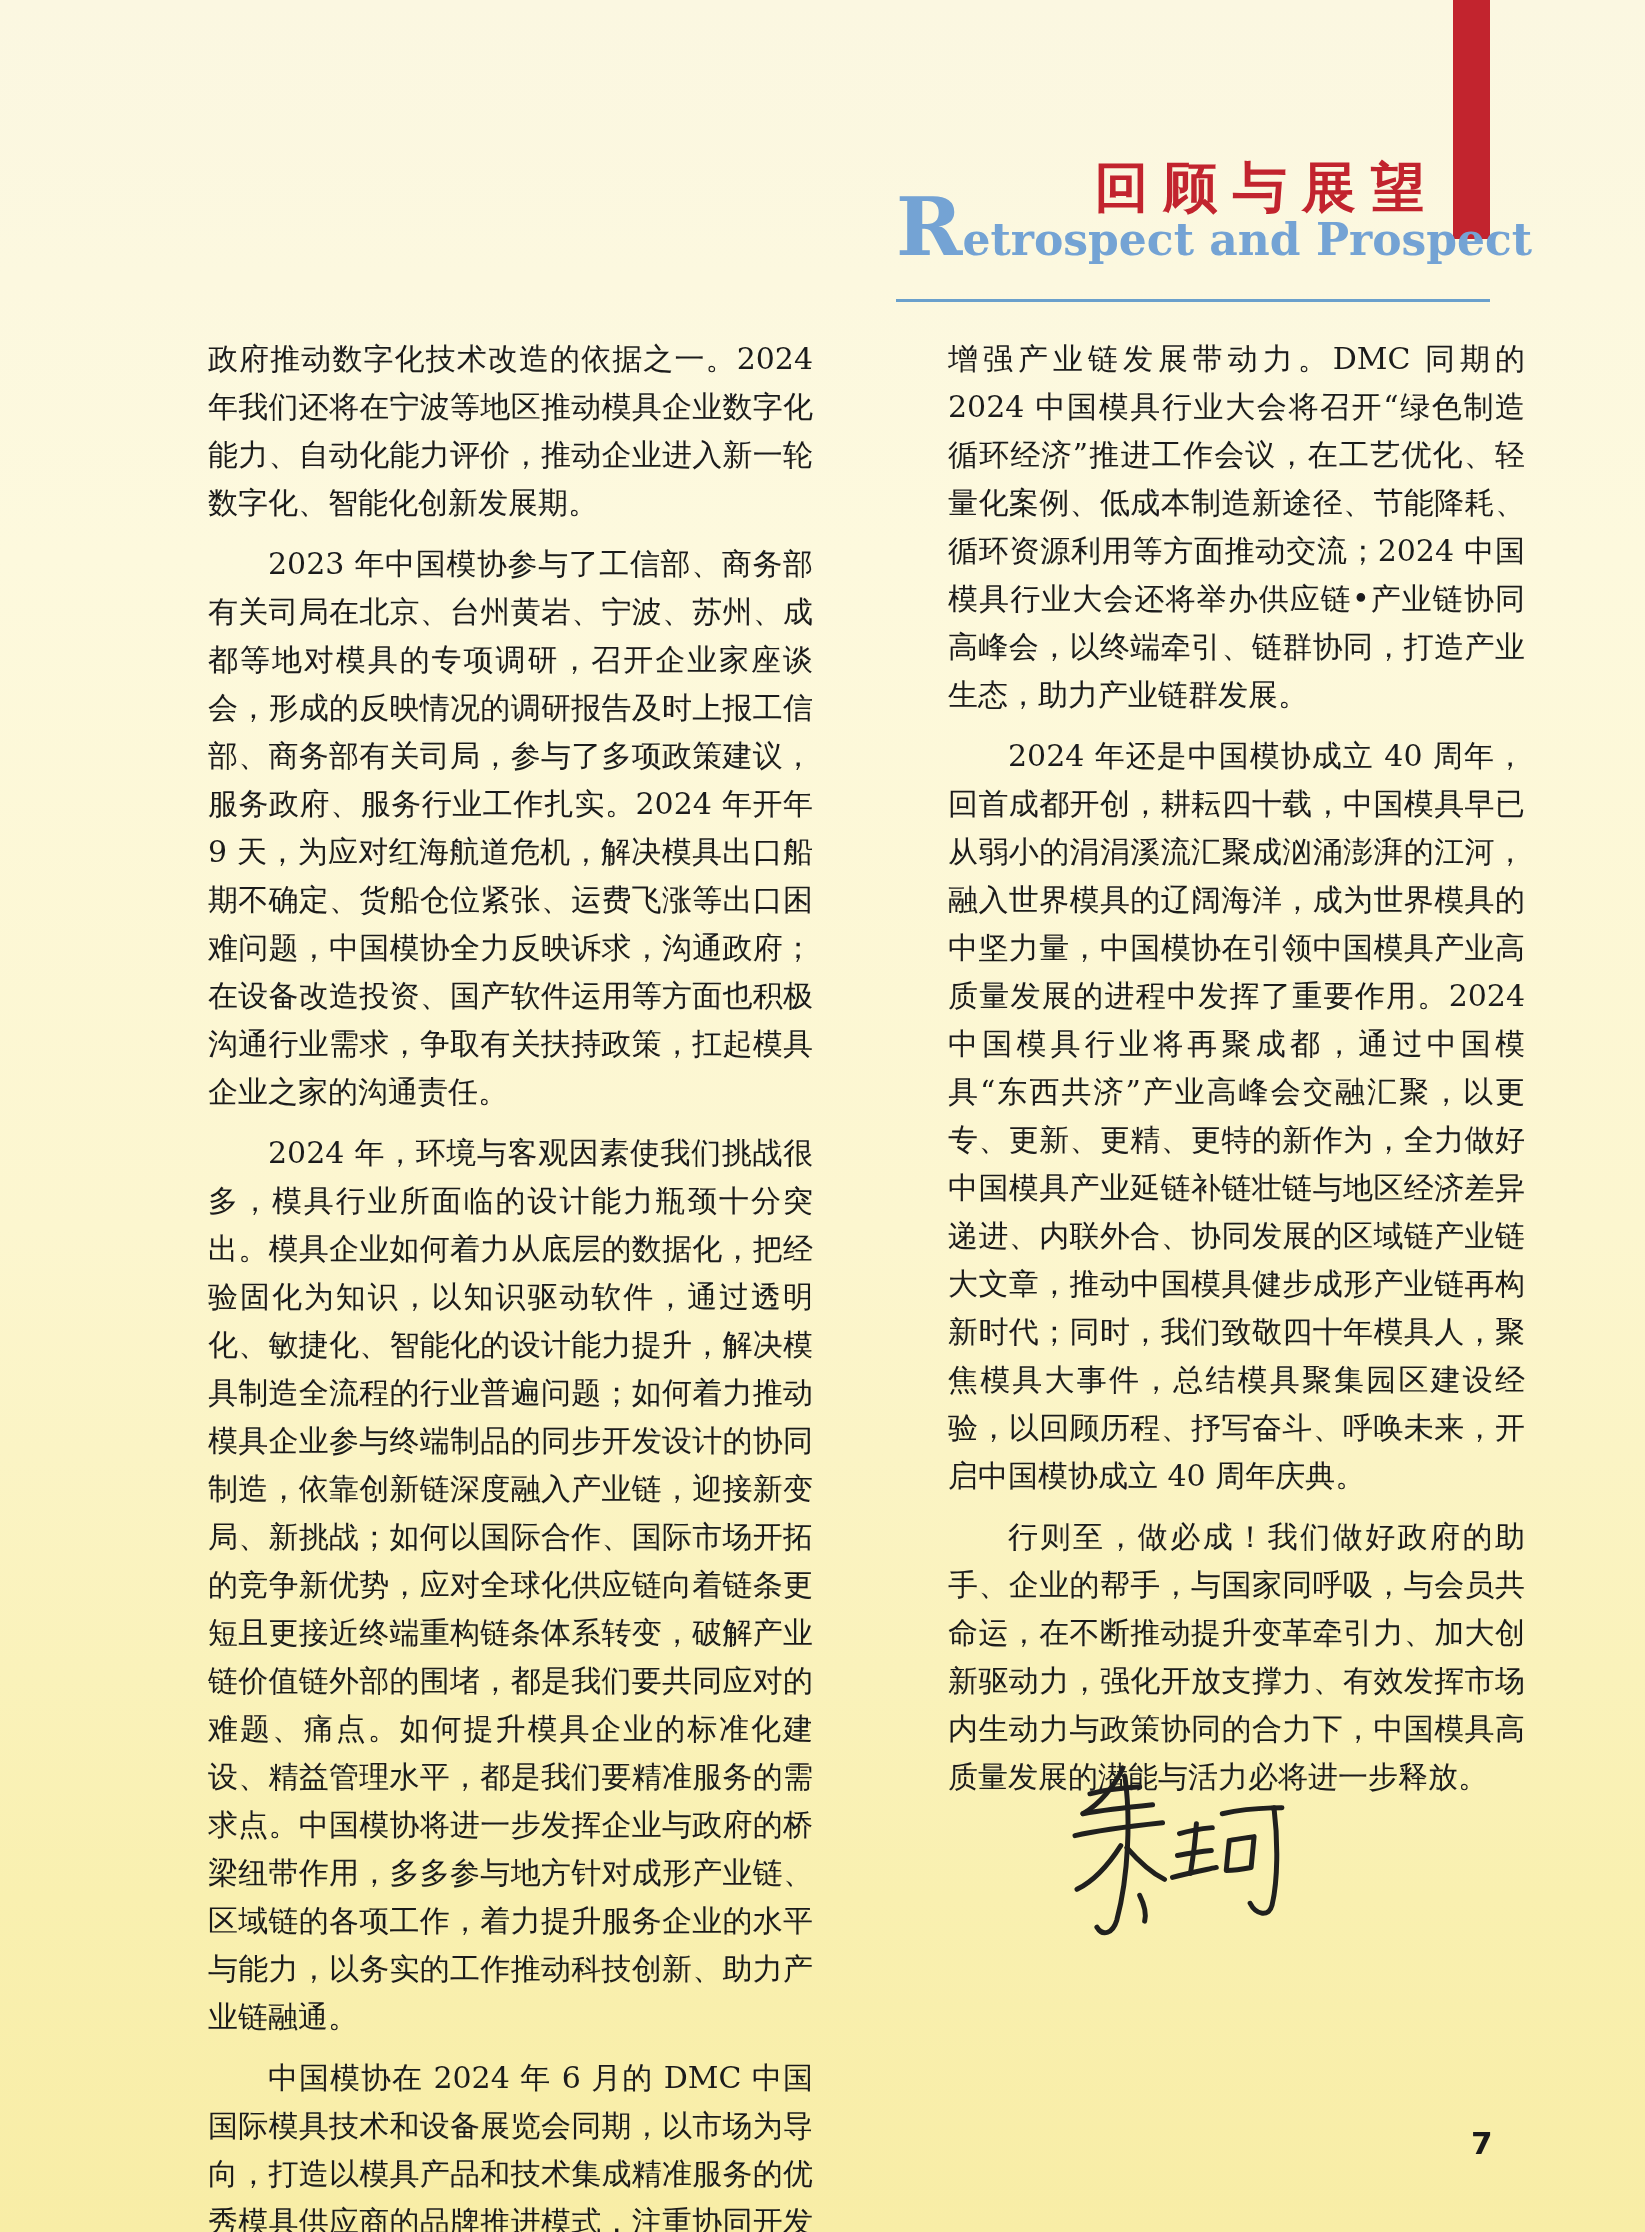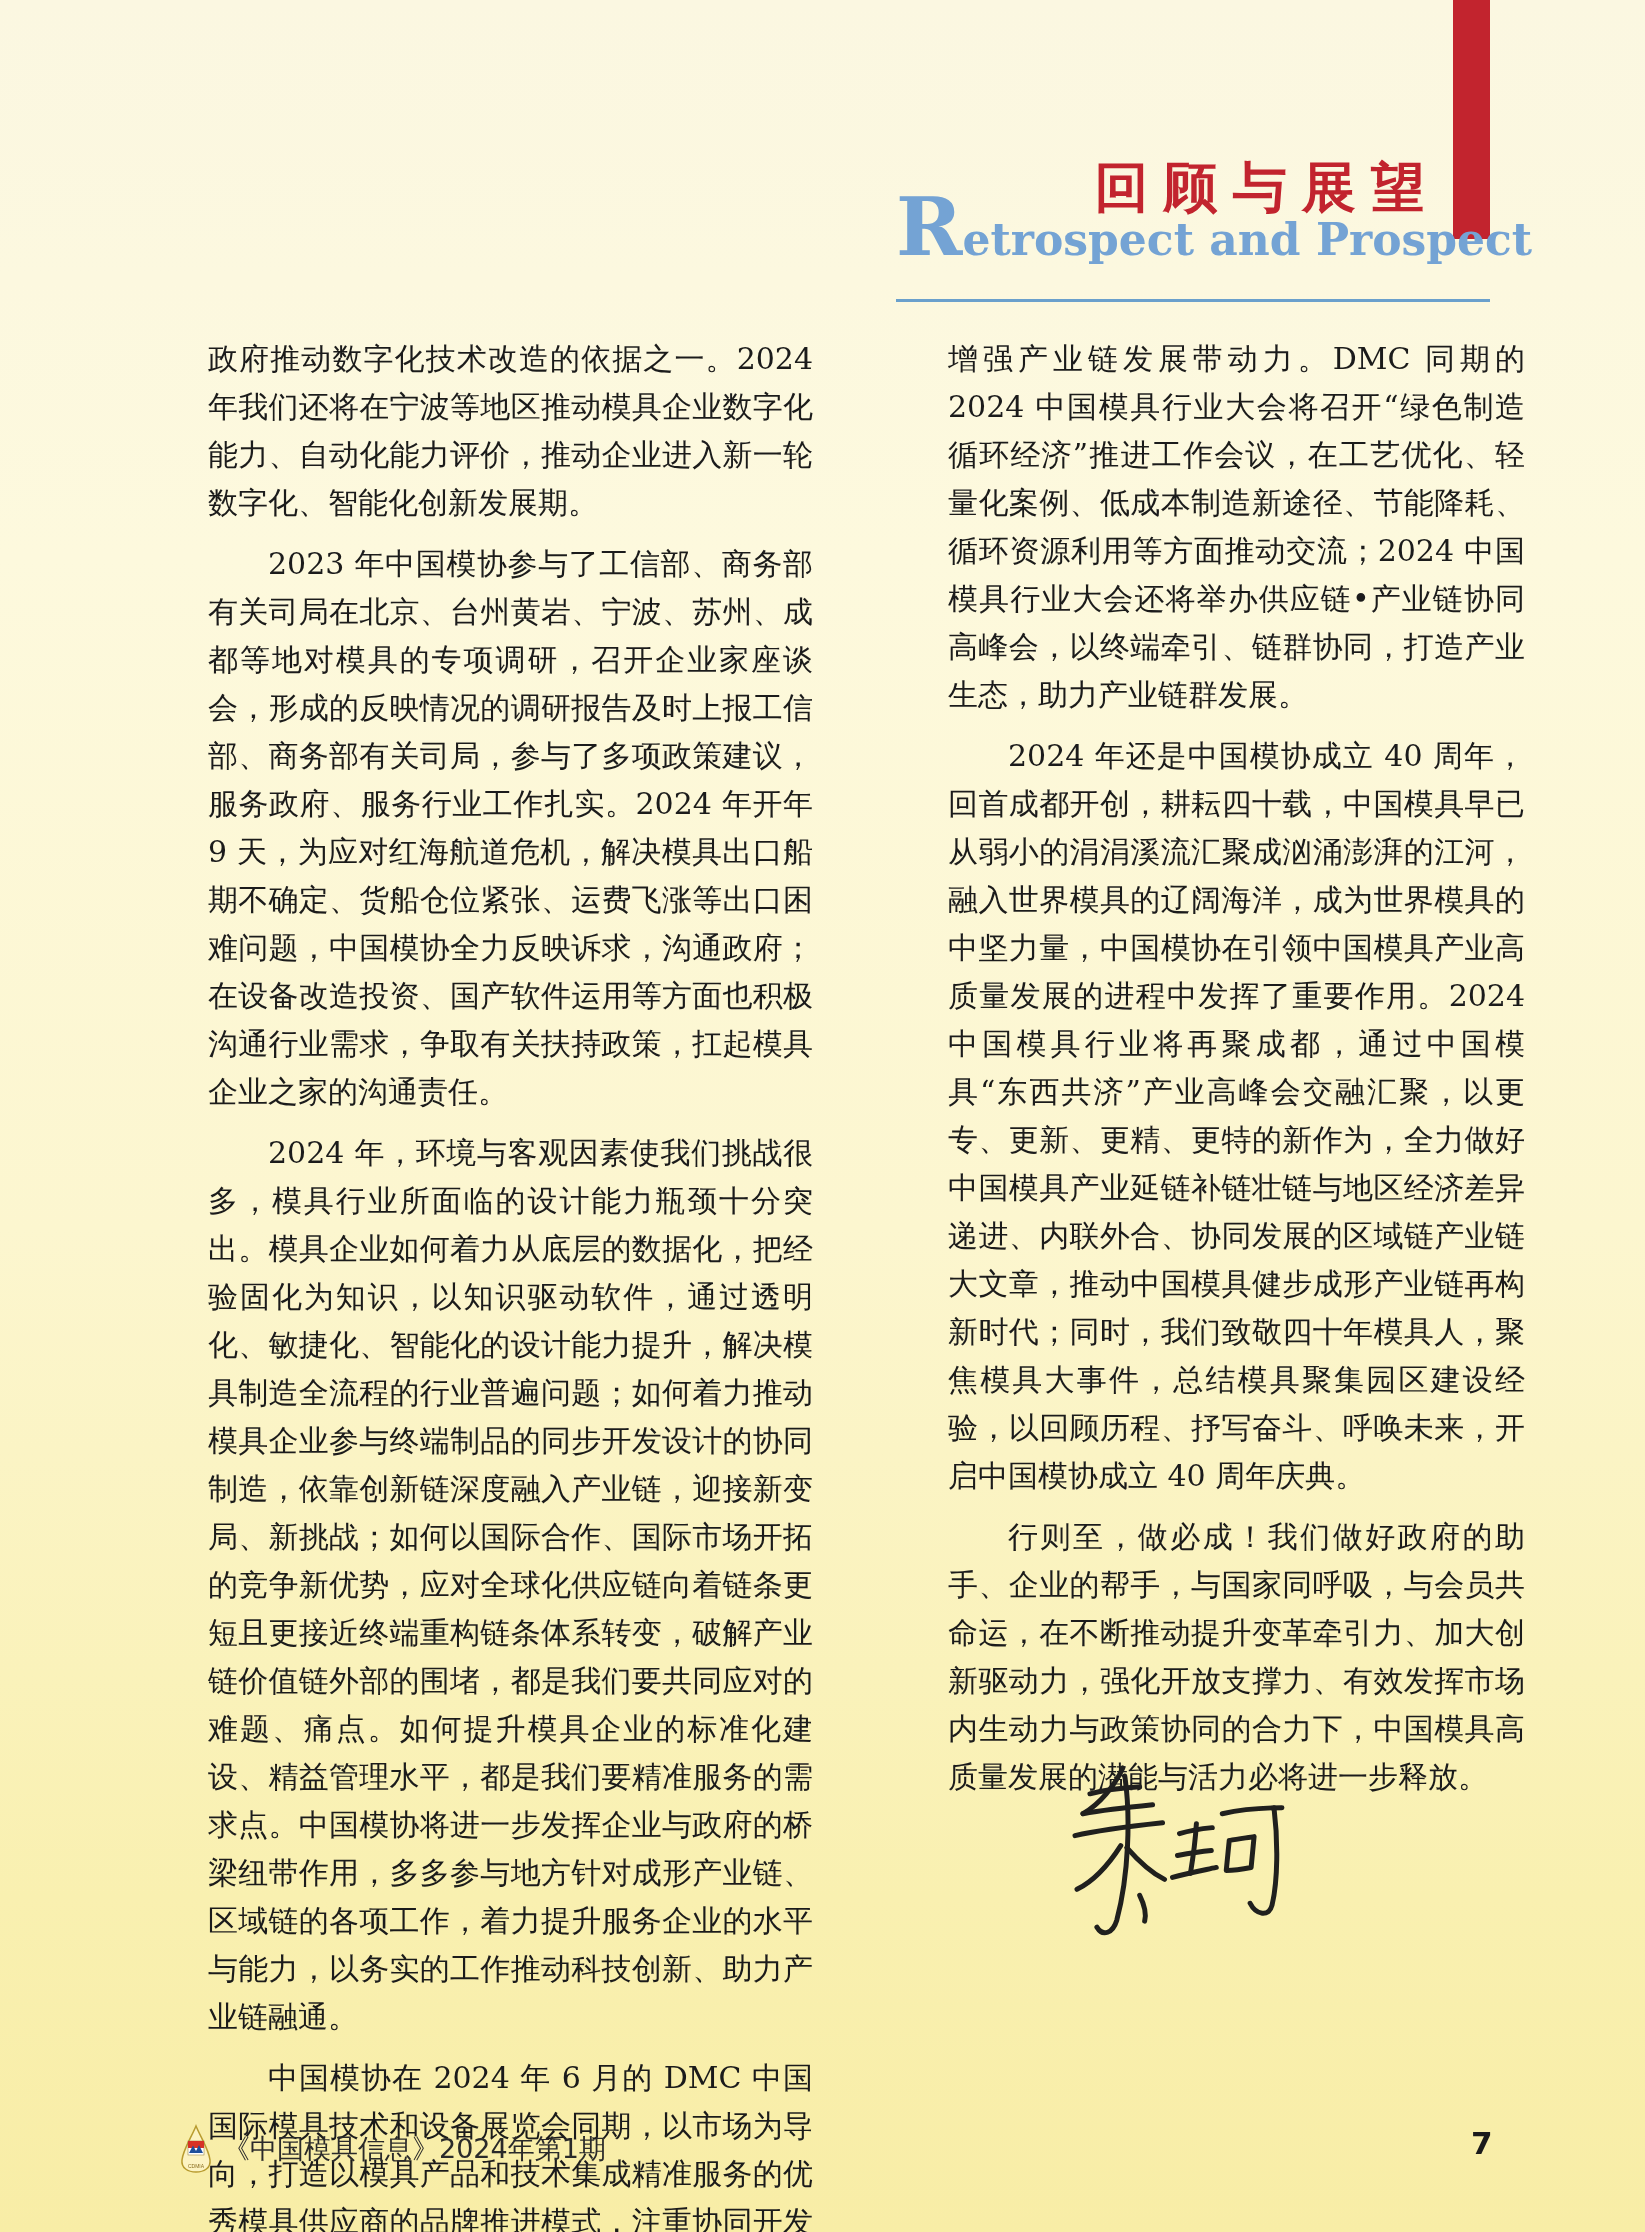--- a/index.html
+++ b/index.html
@@ -105,26 +105,16 @@
 
     <path d="M135,78 C145,75 158,73 168,72"></path>
     <path d="M133,100 C144,98 157,96 167,95"></path>
     <path d="M152,68 C151,85 149,100 146,118"></path>
     <path d="M128,122 C142,118 158,115 172,112"></path>
     <path d="M178,58 C196,54 220,52 238,52"></path>
     <path d="M230,52 C234,85 234,125 228,150 C225,162 212,160 206,148"></path>
     <path d="M185,85 C195,83 205,82 210,81 L207,112 C197,114 188,115 182,115 L185,85"></path>
   </svg>
 
-  <div class="footer-left">
-    <svg class="journal-logo" viewBox="0 0 34 50">
-      <path d="M17,2 C22,14 30,26 31,36 C32,44 25,48 17,48 C9,48 2,44 3,36 C4,26 12,14 17,2 Z" fill="#fcf3c2" stroke="#b89b2f" stroke-width="1.5"></path>
-      <rect x="9" y="17" width="16" height="14" fill="#ffffff" stroke="#9a8a4a" stroke-width="0.6"></rect>
-      <rect x="9" y="17" width="16" height="7" fill="#d63226"></rect>
-      <path d="M10,29 L14,21.5 L17,27 L20,21 L24,29 Z" fill="#1d4f9c"></path>
-      <text x="17" y="44" text-anchor="middle" font-size="5" fill="#8a6d1f" font-family="Liberation Sans, sans-serif">CDMIA</text>
-    </svg>
-    <span class="journal-name">《中国模具信息》2024年第1期</span>
-  </div>
   <div class="pageno">7</div>
 
 </div>
 
 
 </body></html>

